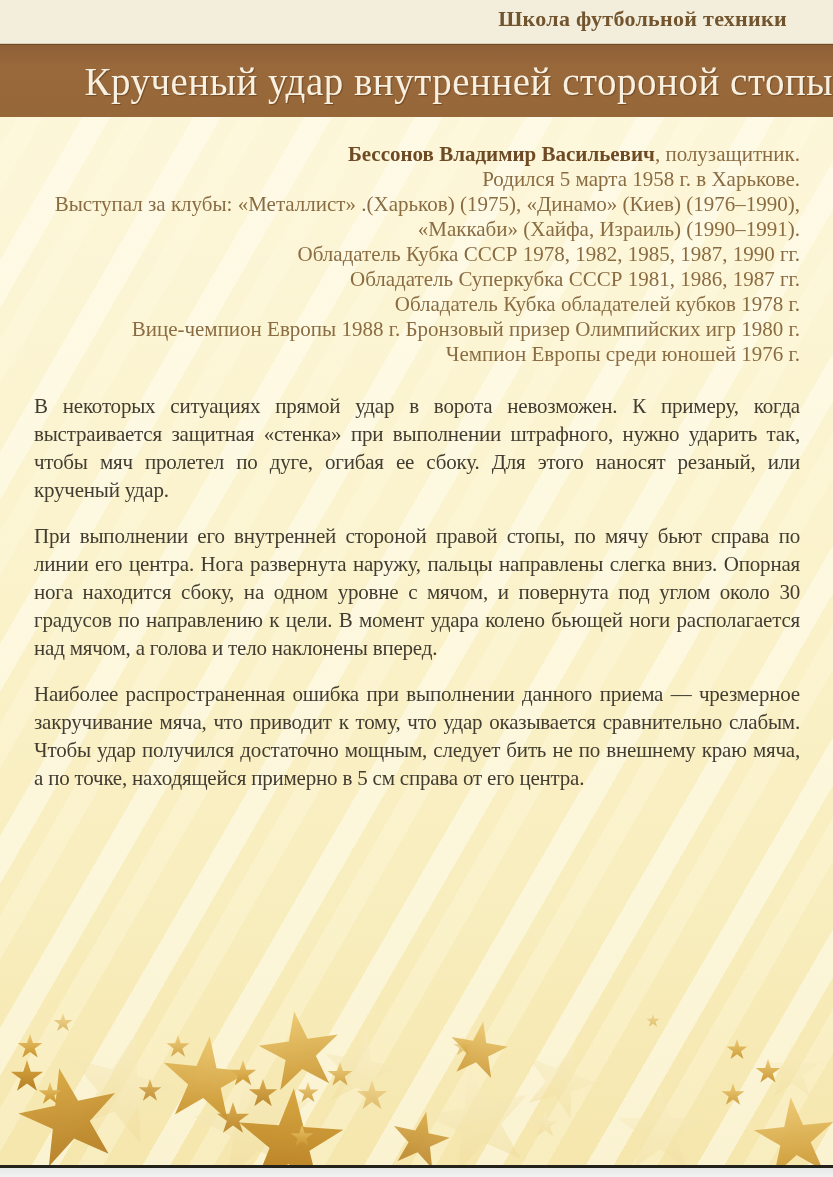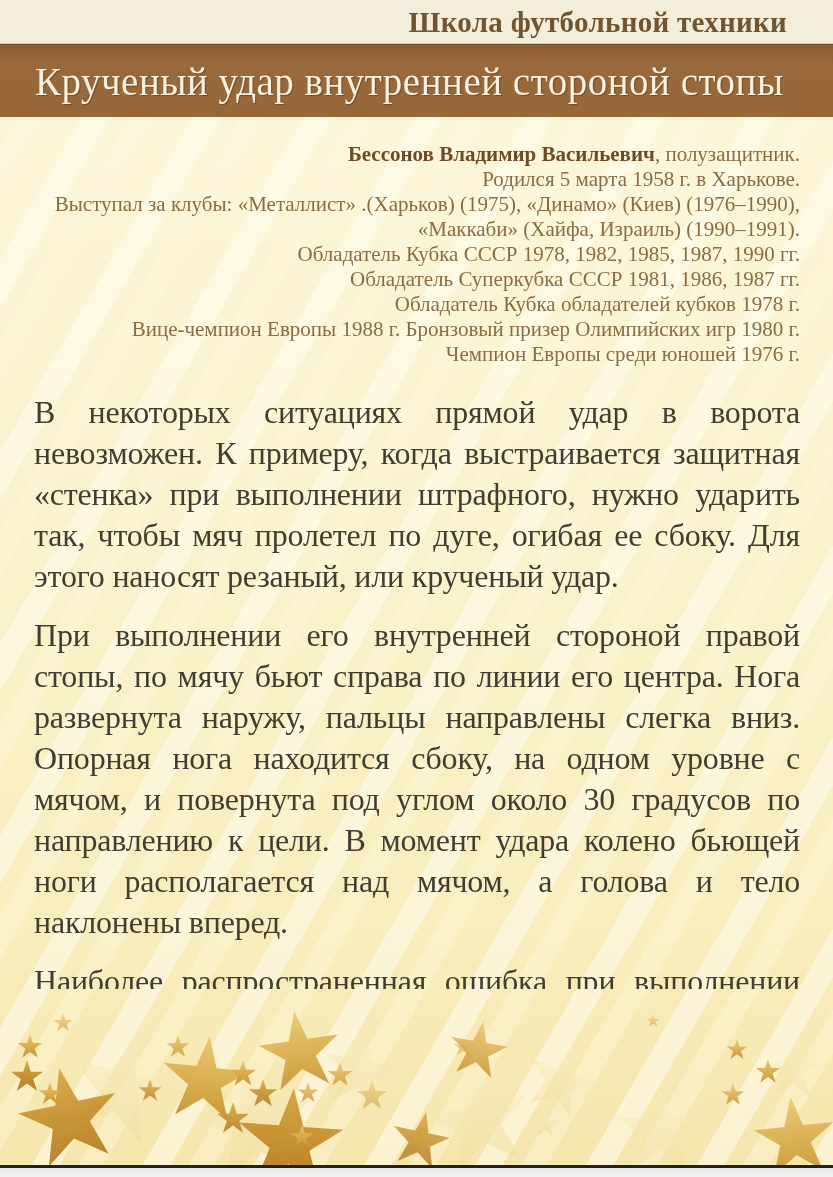--- a/index.html
+++ b/index.html
@@ -17,32 +17,33 @@
       linear-gradient(180deg,#fdf7dd 0%,#fbf3cd 45%,#f8edbd 78%,#f5e6ac 100%);
     font-family:"Liberation Serif","DejaVu Serif",serif;
   }
   .masthead{
     position:absolute;top:0;left:0;right:0;height:44px;
     background:#f2eedb;
     border-bottom:1px solid #d9d2b8;
     text-align:right;
     padding:6px 46px 0 0;
     box-sizing:border-box;
-    font-size:29px;
+    font-size:22px;
     font-weight:bold;
     color:#72552e;
     letter-spacing:.3px;
   }
   .title-banner{
     position:absolute;top:44px;left:0;right:0;height:73px;
     background:linear-gradient(180deg,#8f6036 0%,#99693c 30%,#966739 100%);
     border-top:1px solid #6f4a25;
     display:flex;align-items:center;
     padding-left:35px;
     box-sizing:border-box;
+    justify-content:flex-end;
   }
   .title-banner h1{
     margin:0;
     font-size:39px;
     font-weight:normal;
     color:#f8f0e0;
     letter-spacing:.5px;
     text-shadow:1px 1px 1px rgba(70,40,10,.45);
   }
   .content{
@@ -54,22 +55,22 @@
   .bio{
     font-size:21px;
     line-height:25px;
     color:#8a6c42;
     margin-bottom:25px;
     text-align:right;
   }
   .bio b{color:#6e4b24;}
   .article p{
     margin:0 0 18px 0;
-    font-size:32px;
-    line-height:41px;
+    font-size:21px;
+    line-height:28px;
     letter-spacing:-0.2px;
     color:#423c31;
     text-align:justify;
   }
   .star-field{
     position:absolute;left:0;bottom:10px;width:833px;height:180px;
     pointer-events:none;
   }
   .page-bottom-edge{
     position:absolute;left:0;right:0;bottom:9px;height:3px;

